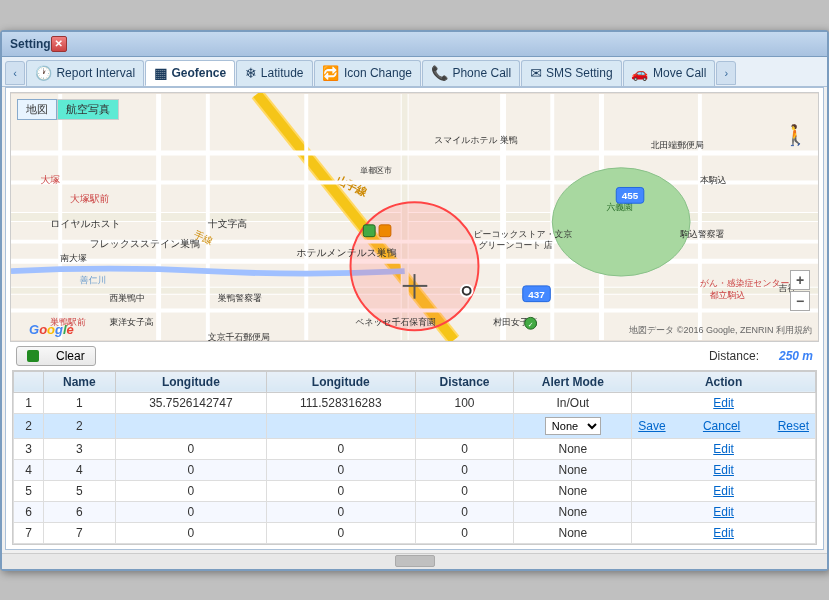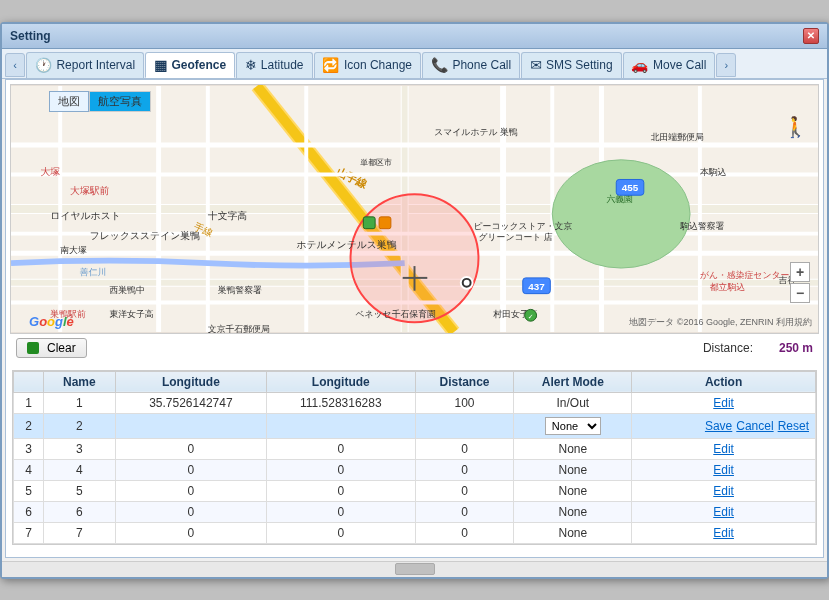--- a/index.html
+++ b/index.html
@@ -17,21 +17,20 @@
       background: #f0f0f0;
       border: 2px solid #7a9cbf;
       border-radius: 4px;
       box-shadow: 2px 2px 8px rgba(0,0,0,0.4);
     }
     .title-bar {
       background: linear-gradient(to bottom, #c5d9ef, #a8c2e0);
       padding: 4px 8px;
       display: flex;
       align-items: center;
-      justify-content: space-between;
       border-bottom: 1px solid #7a9cbf;
     }
     .title-text {
       font-size: 12px;
       font-weight: bold;
       color: #1a3a5c;
     }
     .close-btn {
       width: 16px;
       height: 16px;
@@ -110,27 +109,26 @@
     .map-svg {
       width: 100%;
       height: 100%;
     }
     .map-type-btns {
       position: absolute;
       top: 6px;
       left: 6px;
       display: flex;
       gap: 0;
-      margin-left: 32px;
     }
     .map-type-btn {
       padding: 2px 8px;
       font-size: 11px;
       border: 1px solid #ccc;
-      background: #0ea5e9;
+      background: #5eead4;
       cursor: pointer;
       color: #333;
     }
     .map-type-btn.active {
       background: #e8f4ff;
       border-color: #88aacc;
     }
     .map-zoom-btns {
       position: absolute;
       right: 8px;
@@ -186,44 +184,45 @@
       gap: 8px;
     }
     .clear-btn {
       background: linear-gradient(to bottom, #f8f8f8, #e8e8e8);
       border: 1px solid #aaa;
       border-radius: 3px;
       padding: 2px 10px;
       cursor: pointer;
       display: flex;
       align-items: center;
-      gap: 8px;
+      gap: 17px;
       font-size: 12px;
     }
     .clear-icon {
       width: 12px;
       height: 12px;
       background: #228b22;
       border-radius: 2px;
       display: inline-block;
     }
     .distance-label {
       margin-left: auto;
       font-size: 12px;
       color: #333;
     }
     .distance-value {
-      margin-left: 18px;
-      font-size: 12px;
-      color: #701a75;
-      font-weight: bold;
+      margin-left: 12px;
+      font-size: 12px;
+      color: #3b82f6;
+      font-weight: bold;
+      font-style: italic;
     }
     .table-container {
       border: 1px solid #ccc;
-      margin: 8px 2px;
+      margin: 0 2px;
       overflow: hidden;
       position: relative;
     }
     table {
       width: 100%;
       border-collapse: collapse;
       font-size: 12px;
     }
     thead th {
       background: linear-gradient(to bottom, #e8f0f8, #d8e8f4);
@@ -243,21 +242,21 @@
     tbody tr:nth-child(even) { background: #f5f8ff; }
     tbody tr.selected { background: #d0e8ff; }
     .edit-link {
       color: #0066cc;
       text-decoration: underline;
       cursor: pointer;
     }
     .action-links {
       display: flex;
       gap: 4px;
-      justify-content: flex-end;
+      justify-content: space-between;
     }
     .action-link {
       color: #0066cc;
       text-decoration: underline;
       cursor: pointer;
     }
     .alert-select {
       border: 1px solid #aaa;
       padding: 1px 2px;
       font-size: 11px;

